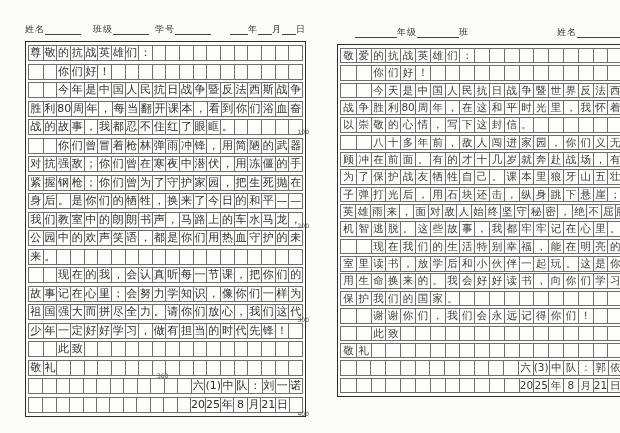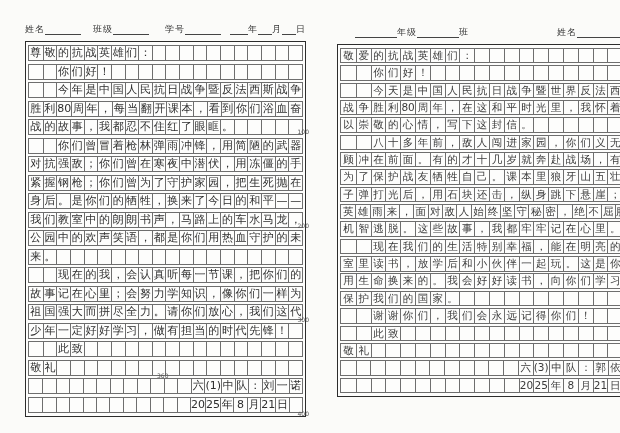--- a/index.html
+++ b/index.html
@@ -57,21 +57,21 @@
 </style>
 </head>
 <body>
 
 <div class="page page-left">
   <div class="hdr">
     <span class="lbl">姓名</span>
       <span class="blank" style="width:36px"></span>
     <span class="lbl" style="margin-left:12px">班级</span>
       <span class="blank" style="width:36px"></span>
-    <span class="lbl" style="margin-left:16px">学号</span>
+    <span class="lbl" style="margin-left:6px">学号</span>
       <span class="blank" style="width:36px"></span>
     <span class="sp"></span>
     <span class="blank" style="width:18px"></span>
       <span class="lbl">年</span>
     <span class="blank" style="width:14px"></span>
       <span class="lbl">月</span>
     <span class="blank" style="width:14px"></span>
       <span class="lbl">日</span>
   </div>
   <div class="gridbox" id="grid-left">

